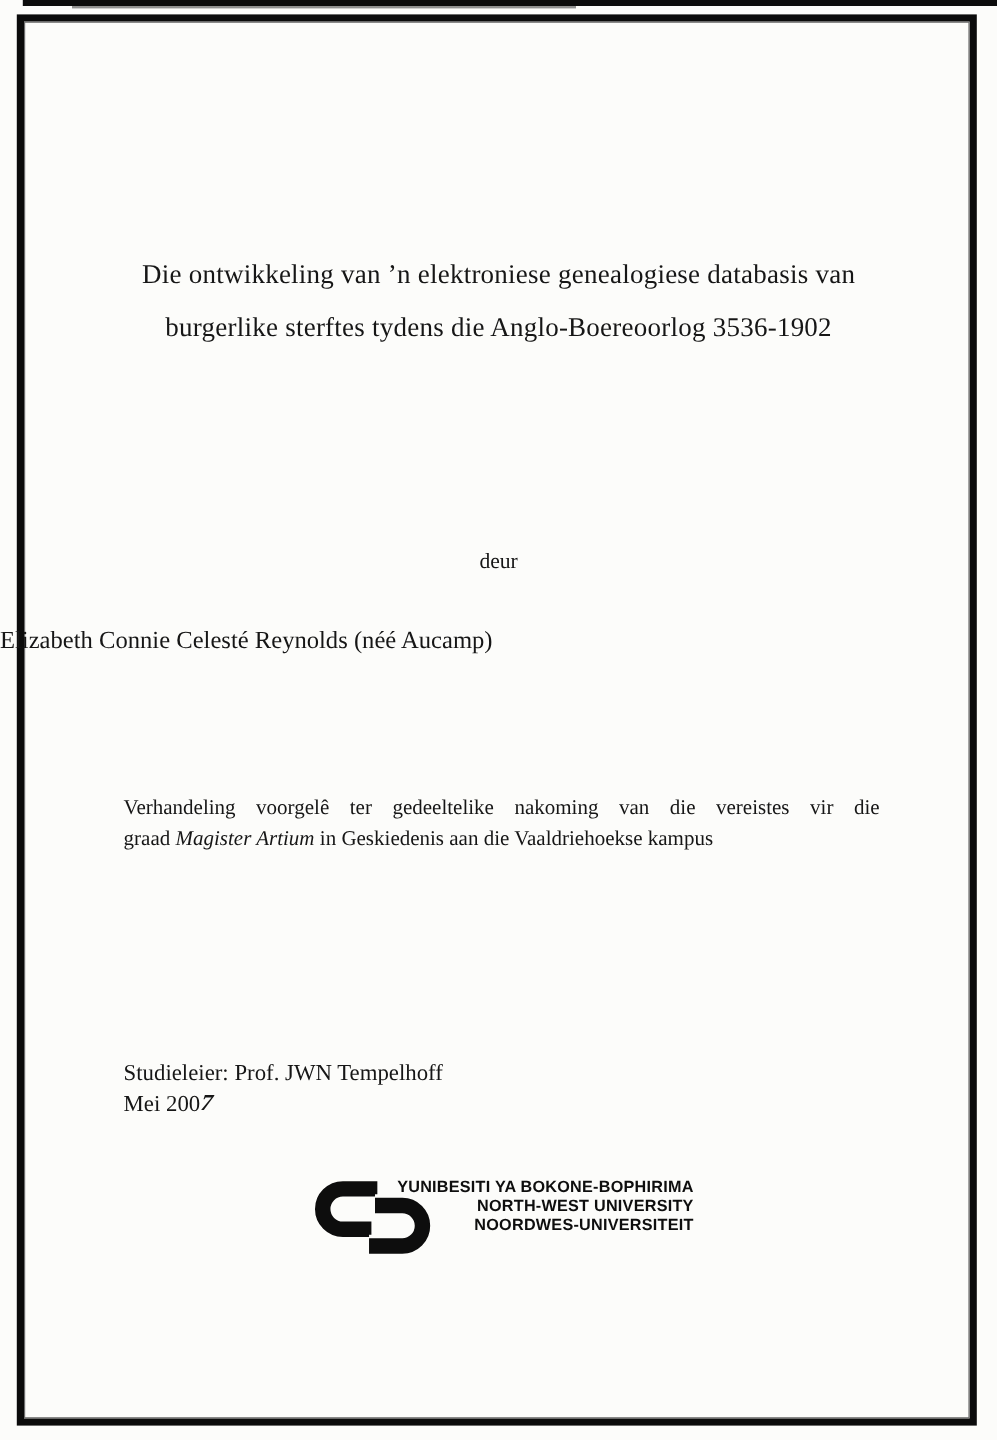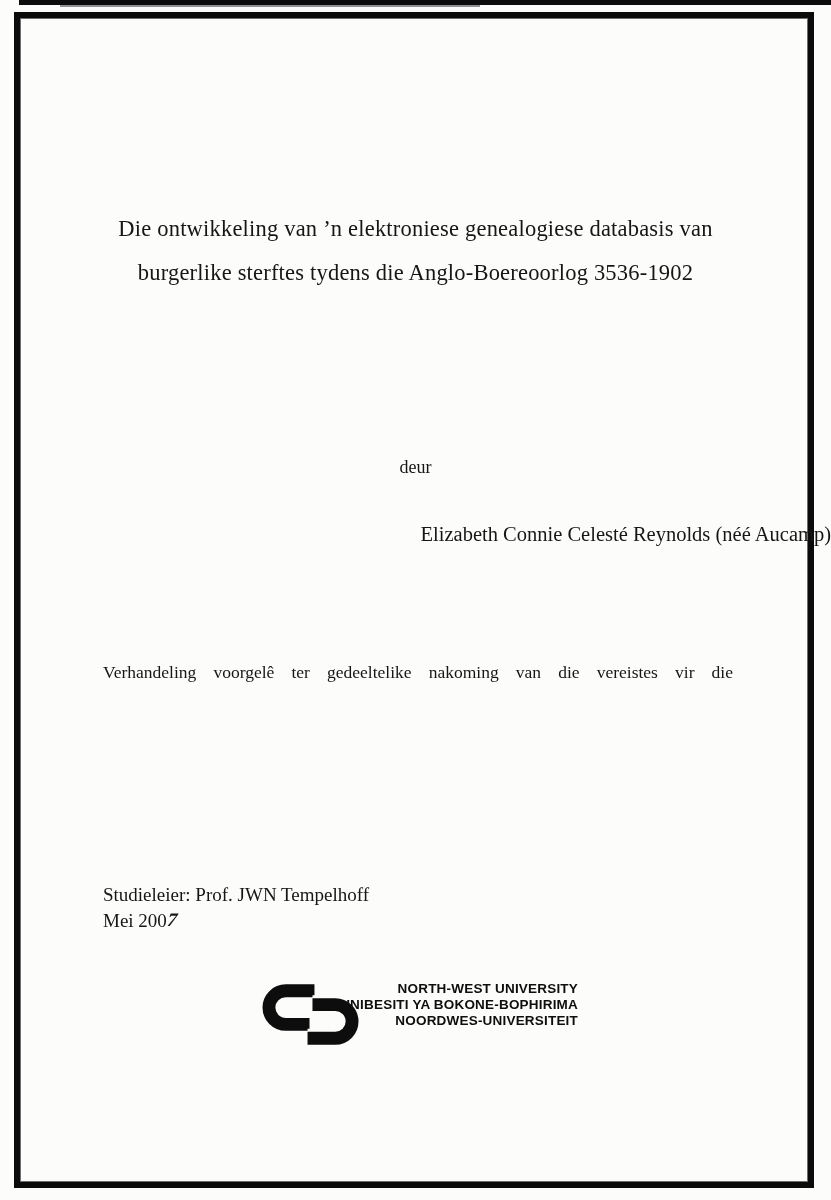--- a/index.html
+++ b/index.html
@@ -53,21 +53,21 @@
     position: absolute;
     top: 436px; left: 0; right: 0;
     text-align: center;
     font-size: 18px;
     line-height: 24px;
     margin-top: 19px;
   }
   .author {
     position: absolute;
     top: 519px; left: 0; right: 0;
-    text-align: right;
+    text-align: left;
     font-size: 20.5px;
     line-height: 30px;
   }
   .statement {
     position: absolute;
     top: 659px; left: 103px;
     width: 630px;
     font-size: 17.5px;
     line-height: 26px;
   }
@@ -126,35 +126,36 @@
     <div>Die ontwikkeling van ’n elektroniese genealogiese databasis van</div>
     <div>burgerlike sterftes tydens die Anglo-Boereoorlog 3536-1902</div>
   </div>
 
   <div class="byline">deur</div>
 
   <div class="author">Elizabeth Connie Celesté Reynolds (néé Aucamp)</div>
 
   <div class="statement">
     <div class="just">Verhandeling voorgelê ter gedeeltelike nakoming van die vereistes vir die</div>
+    <div><span>graad </span><span class="ital">Magister Artium</span><span> in Geskiedenis aan die Vaaldriehoekse kampus</span></div>
   </div>
 
   <div class="supervisor-block">
     <div>Studieleier: Prof. JWN Tempelhoff</div>
     <div><span>Mei 200</span><span class="date-seven">7</span></div>
   </div>
 
   <div class="logo">
     <svg class="logo-mark" width="97" height="72" viewBox="0 0 98 64">
 
       <path d="M 53 7.5 H 24 A 17 17 0 0 0 24 41.5 H 48" fill="none" stroke="#0d0d0d" stroke-width="13"></path>
 
       <path d="M 46 55.5 H 74 A 17 17 0 0 0 74 21.5 H 51" fill="none" stroke="#fcfcfa" stroke-width="19"></path>
       <path d="M 46 55.5 H 74 A 17 17 0 0 0 74 21.5 H 51" fill="none" stroke="#0d0d0d" stroke-width="13"></path>
     </svg>
     <div class="logo-text">
+      <div>YUNIBESITI YA BOKONE-BOPHIRIMA</div>
       <div>NORTH-WEST UNIVERSITY</div>
-      <div>YUNIBESITI YA BOKONE-BOPHIRIMA</div>
       <div>NOORDWES-UNIVERSITEIT</div>
     </div>
   </div>
 
 </div>
 
 </body></html>

